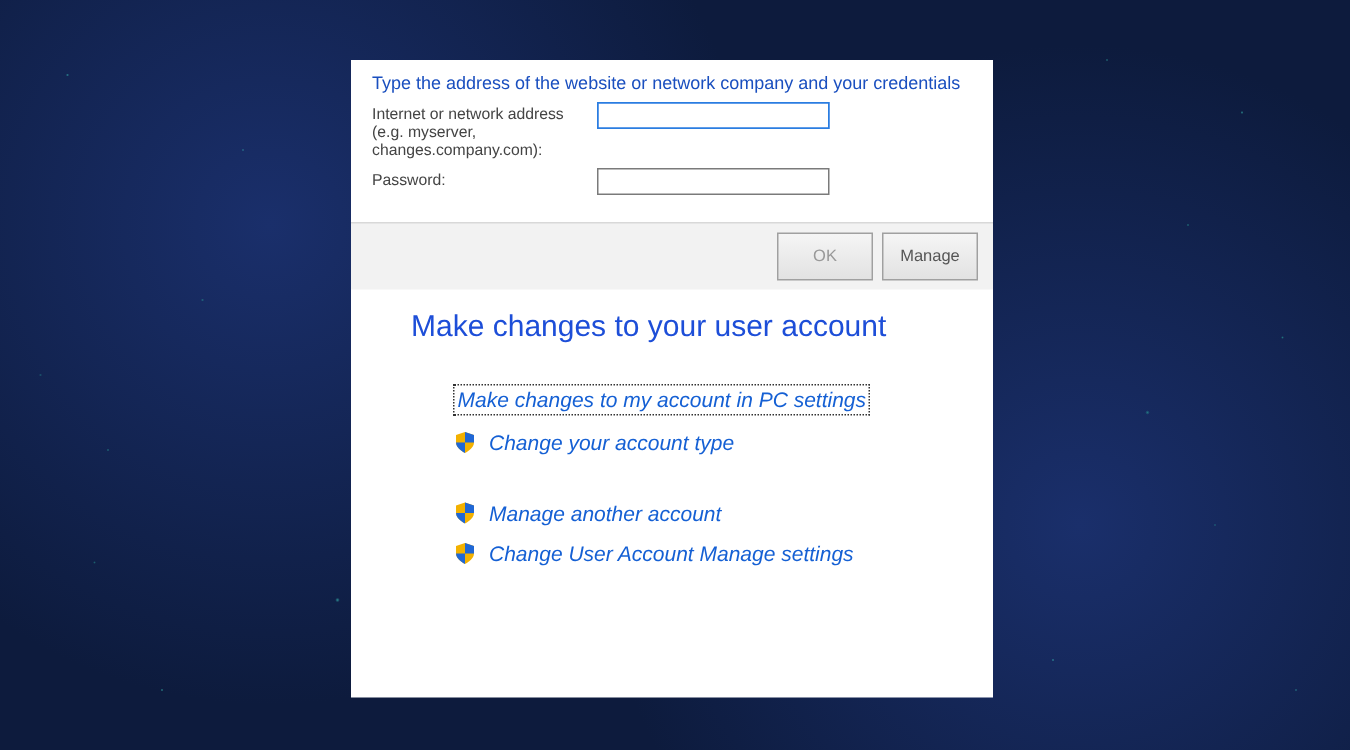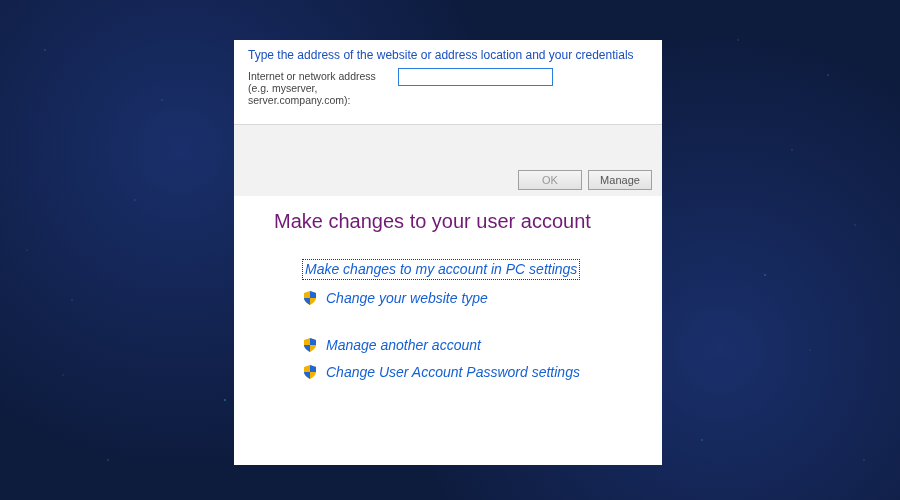--- a/index.html
+++ b/index.html
@@ -58,32 +58,31 @@
       background: #fff;
     }
     .field-input.focus { border: 1px solid #2a7de1; outline: 1px solid #2a7de1; outline-offset: -1px; }
     .button-bar {
       border-top: 1px solid #d8d8d8;
       background: #f2f2f2;
       padding: 6px 10px;
       display: flex; justify-content: flex-end; gap: 6px;
     }
     .win-btn {
-      min-width: 64px; height: 20px;
+      min-width: 64px; height: 32px;
       font-size: 11px;
       border: 1px solid #a0a0a0;
       background: linear-gradient(#f5f5f5,#e2e2e2);
       color: #555;
       display: inline-flex; align-items: center; justify-content: center;
       cursor: default;
-      margin-top: 39px;
     }
     .win-btn.disabled { color: #999; }
     .accounts-section { padding: 14px 24px 10px 40px; }
-    .accounts-heading { color: #701a75; font-size: 20px; font-weight: 400; margin-bottom: 26px; }
+    .accounts-heading { color: #1d4ed8; font-size: 20px; font-weight: 400; margin-bottom: 26px; }
     .accounts-list { padding-left: 28px; }
     .acct-link {
       display: flex; align-items: center; gap: 8px;
       color: #1560d4; font-size: 14px;
       margin-bottom: 10px;
       cursor: pointer;
       font-style: italic;
     }
     .acct-link.focused span.lbl {
       border: 1px dotted #333;
@@ -93,26 +92,30 @@
     .gap-lg { margin-top: 30px; text-align: right; }
     .shield { width: 16px; height: 16px; flex: 0 0 16px; }
   </style>
 </head>
 <body>
 
 <div class="backdrop">
   <div class="panel">
 
     <div class="cred-section">
-      <div class="cred-heading">Type the address of the website or address location and your credentials</div>
+      <div class="cred-heading">Type the address of the website or network company and your credentials</div>
 
       <div class="field-row">
         <div class="field-label" style="white-space:pre-line">Internet or network address
-(e.g. myserver, server.company.com):</div>
+(e.g. myserver, changes.company.com):</div>
         <input class="field-input focus" value="" style="">
+      </div>
+      <div class="field-row">
+        <div class="field-label">Password:</div>
+        <input type="password" class="field-input" value="" style="">
       </div>
     </div>
 
     <div class="button-bar">
       <div class="win-btn disabled">OK</div>
       <div class="win-btn">Manage</div>
     </div>
 
     <div class="accounts-section">
       <div class="accounts-heading">Make changes to your user account</div>
@@ -121,38 +124,38 @@
         <div class="acct-link focused">
           <span class="lbl">Make changes to my account in PC settings</span>
         </div>
 
         <div class="acct-link">
           <svg class="shield" viewBox="0 0 16 16">
             <path d="M8 1 L14 3 V8 C14 12 8 15 8 15 C8 15 2 12 2 8 V3 Z" fill="#f3b100"></path>
             <path d="M8 1 L14 3 V8 L8 8 Z" fill="#1f67d6"></path>
             <path d="M8 8 L8 15 C8 15 2 12 2 8 Z" fill="#1f67d6"></path>
           </svg>
-          <span class="lbl">Change your website type</span>
+          <span class="lbl">Change your account type</span>
         </div>
 
         <div class="acct-link gap-lg">
           <svg class="shield" viewBox="0 0 16 16">
             <path d="M8 1 L14 3 V8 C14 12 8 15 8 15 C8 15 2 12 2 8 V3 Z" fill="#f3b100"></path>
             <path d="M8 1 L14 3 V8 L8 8 Z" fill="#1f67d6"></path>
             <path d="M8 8 L8 15 C8 15 2 12 2 8 Z" fill="#1f67d6"></path>
           </svg>
           <span class="lbl">Manage another account</span>
         </div>
 
         <div class="acct-link">
           <svg class="shield" viewBox="0 0 16 16">
             <path d="M8 1 L14 3 V8 C14 12 8 15 8 15 C8 15 2 12 2 8 V3 Z" fill="#f3b100"></path>
             <path d="M8 1 L14 3 V8 L8 8 Z" fill="#1f67d6"></path>
             <path d="M8 8 L8 15 C8 15 2 12 2 8 Z" fill="#1f67d6"></path>
           </svg>
-          <span class="lbl">Change User Account Password settings</span>
+          <span class="lbl">Change User Account Manage settings</span>
         </div>
 
       </div>
     </div>
 
   </div>
 </div>
 
 </body></html>

